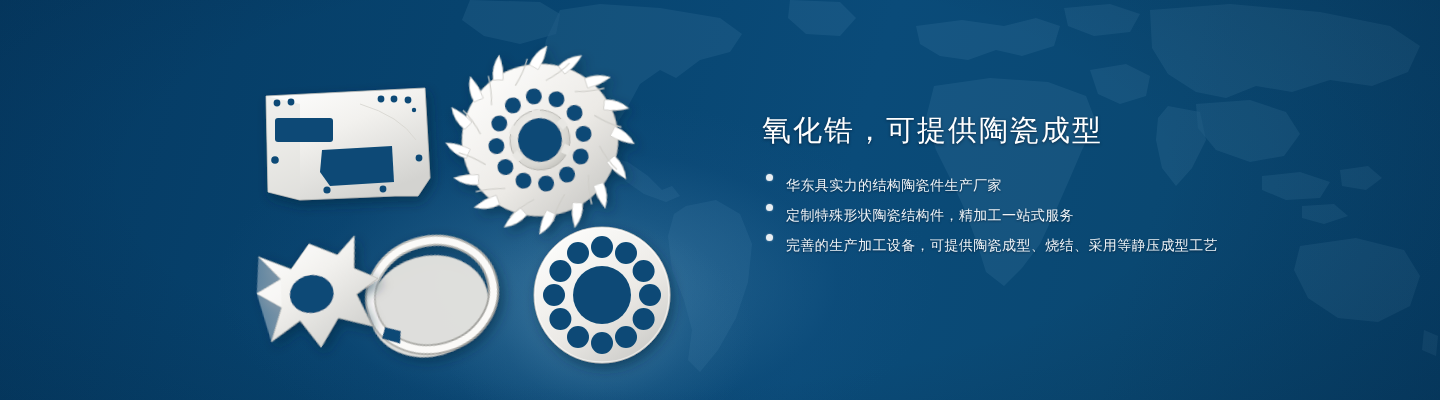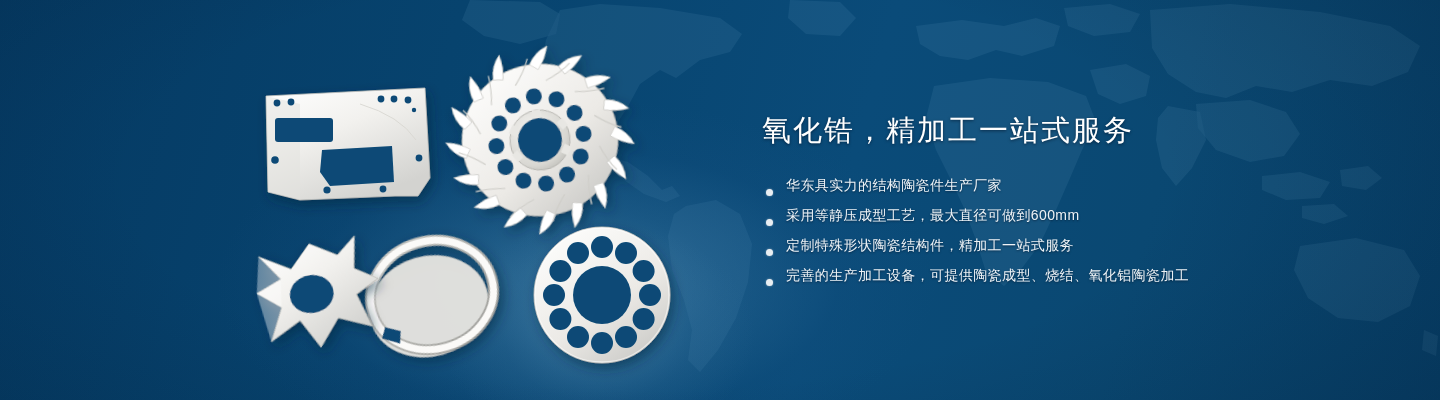--- a/index.html
+++ b/index.html
@@ -69,21 +69,21 @@
     text-shadow:0 1px 3px rgba(0,10,25,0.55);
     white-space:nowrap;
   }
   .bullets{
     list-style:none;
     margin:26px 0 0 4px;
     padding:0;
   }
   .bullets li{
     display:flex;
-    align-items:flex-end;
+    align-items:flex-start;
     margin-bottom:8px;
     white-space:nowrap;
   }
   .dot{
     width:7px;height:7px;border-radius:50%;
     background:#e9eef2;
     flex:0 0 auto;
     margin-right:13px;
     box-shadow:0 0 2px rgba(255,255,255,0.5);
   }
@@ -314,35 +314,31 @@
         </g>
 
         <circle cx="0" cy="0" r="67" fill="none" stroke="#ffffff" stroke-width="1.4" opacity="0.55"></circle>
       </g>
     </svg>
   </div>
 
   <div class="bg-vignette"></div>
 
   <div class="copy">
-    <div class="headline">氧化锆，精加工一站式服务</div>
+    <div class="headline">氧化锆，可提供陶瓷成型</div>
 
     <ul class="bullets">
       <li>
         <span class="dot"></span>
         <span class="btxt">华东具实力的结构陶瓷件生产厂家</span>
       </li>
       <li>
         <span class="dot"></span>
-        <span class="btxt">采用等静压成型工艺，最大直径可做到600mm</span>
-      </li>
-      <li>
-        <span class="dot"></span>
         <span class="btxt">定制特殊形状陶瓷结构件，精加工一站式服务</span>
       </li>
       <li>
         <span class="dot"></span>
-        <span class="btxt">完善的生产加工设备，可提供陶瓷成型、烧结、氧化铝陶瓷加工</span>
+        <span class="btxt">完善的生产加工设备，可提供陶瓷成型、烧结、采用等静压成型工艺</span>
       </li>
     </ul>
   </div>
 
 </div>
 
 </body></html>

